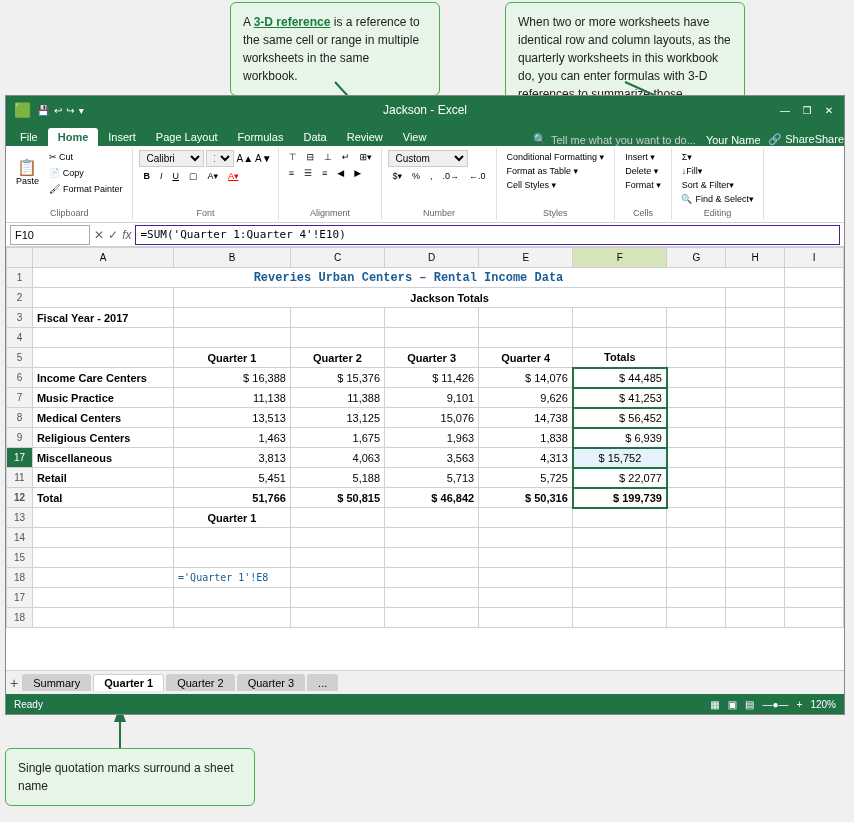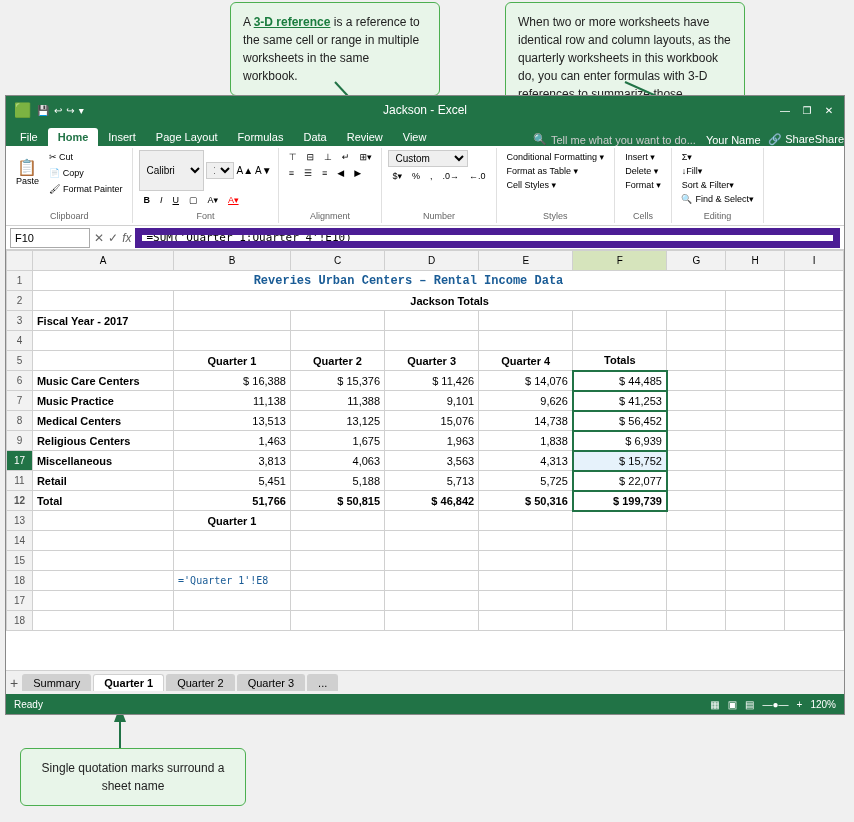--- a/index.html
+++ b/index.html
@@ -14,21 +14,21 @@
       padding: 10px 12px;
       font-size: 12px;
       line-height: 1.5;
       color: #222;
     }
     .tooltip-box .highlight { color: #1a7c3e; font-weight: bold; text-decoration: underline; }
 
     #tooltip1 { left: 230px; top: 2px; width: 210px; }
     #tooltip2 { left: 505px; top: 2px; width: 240px; }
     #tooltip3 { left: 285px; top: 570px; width: 210px; text-align: center; }
-    #tooltip4 { left: 20px; top: 748px; width: 226px; text-align: center; }
+    #tooltip4 { left: 5px; top: 748px; width: 250px; }
 
     
     .excel-window {
       position: absolute;
       left: 5px;
       top: 95px;
       width: 840px;
       height: 620px;
       background: #fff;
       border: 1px solid #888;
@@ -125,21 +125,21 @@
     }
     .name-box {
       width: 80px;
       border: 1px solid #aaa;
       padding: 1px 4px;
       font-size: 11px;
       height: 20px;
     }
     .formula-input {
       flex: 1;
-      border: 7px solid #4c1d95;
+      border: 1px solid #4c1d95;
       padding: 1px 4px;
       font-size: 11px;
       height: 20px;
       font-family: monospace;
     }
 
     
     .spreadsheet {
       flex: 1;
       display: flex;
@@ -171,21 +171,21 @@
     }
     table.grid th.active-col { background: #d6e4bc; }
     table.grid td.row-num { background: #f2f2f2; text-align: center; font-size: 10px; color: #555; width: 22px; }
 
     
     .cell-title { color: #1a5c96; font-family: 'Courier New', monospace; font-weight: bold; font-size: 12px; }
     .cell-bold { font-weight: bold; }
     .cell-center { text-align: center; }
     .cell-right { text-align: right; }
     .cell-green-border { border: 2px solid #217346 !important; }
-    .cell-selected { background: #e6f2fb !important; }
+    .cell-selected { background: #e6f2fb !important; text-align: center; }
     .row-header-active { background: #217346 !important; color: white !important; }
 
     
     .sheet-tabs {
       display: flex;
       align-items: center;
       background: #f0f0f0;
       border-top: 1px solid #d0d0d0;
       height: 24px;
       padding: 0 4px;
@@ -210,21 +210,21 @@
       align-items: center;
       justify-content: space-between;
       padding: 0 8px;
       color: white;
       font-size: 10px;
     }
     .status-right { display: flex; align-items: center; gap: 8px; }
 
     
     .font-row { display: flex; align-items: center; gap: 2px; margin-bottom: 2px; }
-    .font-select { font-size: 10px; border: 1px solid #ccc; padding: 13px 2px; width: 65px; }
+    .font-select { font-size: 10px; border: 1px solid #ccc; padding: 1px 2px; width: 65px; }
     .font-size-select { font-size: 10px; border: 1px solid #ccc; padding: 1px 2px; width: 28px; }
 
     .search-bar {
       display: flex;
       align-items: center;
       gap: 4px;
       font-size: 11px;
       color: #777;
       cursor: pointer;
     }
@@ -490,21 +490,21 @@
             <td class="cell-bold cell-center">Quarter 3</td>
             <td class="cell-bold cell-center">Quarter 4</td>
             <td class="cell-bold cell-center">Totals</td>
             <td></td>
             <td></td>
             <td></td>
           </tr>
 
           <tr>
             <td class="row-num">6</td>
-            <td class="cell-bold">Music Care Centers</td>
+            <td class="cell-bold">Income Care Centers</td>
             <td class="cell-right">$ 16,388</td>
             <td class="cell-right">$ 15,376</td>
             <td class="cell-right">$ 11,426</td>
             <td class="cell-right">$ 14,076</td>
             <td class="cell-right cell-green-border">$ 44,485</td>
             <td></td>
             <td></td>
             <td></td>
           </tr>
 

